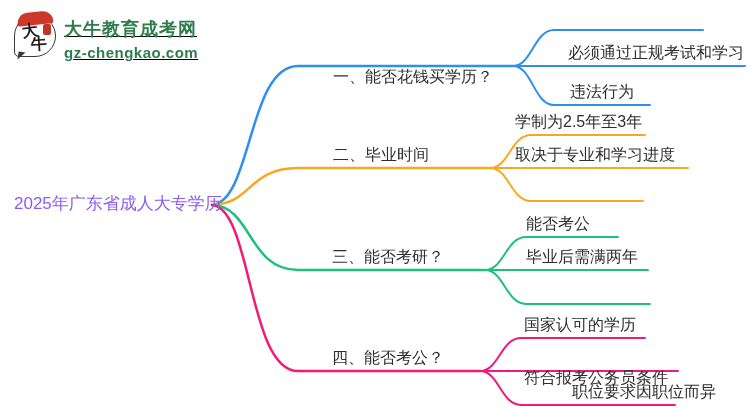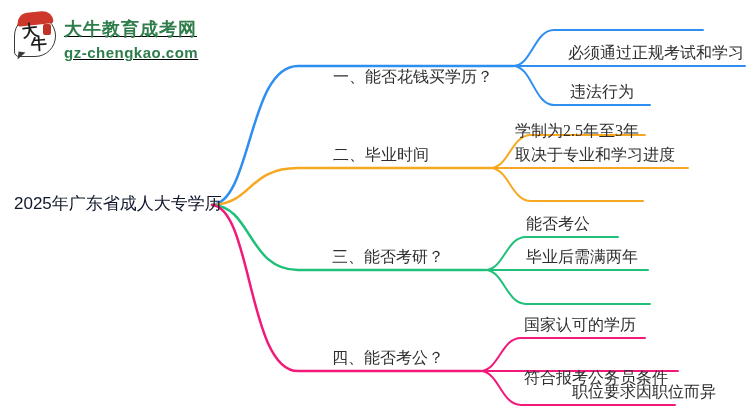--- a/index.html
+++ b/index.html
@@ -4,21 +4,21 @@
 <style>
   html,body{margin:0;padding:0;background:#fff;}
   .stage{
     position:relative;width:750px;height:410px;background:#ffffff;overflow:hidden;
     font-family:"Liberation Sans","DejaVu Sans",sans-serif;
   }
   .stage svg{position:absolute;left:0;top:0;}
   .lbl{
     position:absolute;white-space:nowrap;color:#2e2e2e;font-size:16px;line-height:22px;
   }
-  .root-lbl{font-size:17px;color:#0f172a;}
+  .root-lbl{font-size:17px;color:#8b5cf6;}
   
   .logo{position:absolute;left:12px;top:12px;display:flex;align-items:flex-start;}
   .logo-badge{position:relative;width:46px;height:48px;}
   .badge-bubble{
     position:absolute;left:2px;top:3px;width:40px;height:40px;background:#fff;
     border:1.5px solid #3a3a3a;border-radius:50% 50% 50% 12%;
   }
   .badge-arc{
     position:absolute;left:5px;top:0px;width:36px;height:13px;background:#cd382b;
     border-radius:18px 18px 4px 4px;transform:rotate(-6deg);
@@ -82,21 +82,21 @@
     </div>
   </div>
 
   <div class="lbl root-lbl" style="left:14px;top:193px;">2025年广东省成人大专学历</div>
 
   <div class="lbl" style="left:333px;top:42px;margin-top:24px;">一、能否花钱买学历？</div>
   <div class="lbl" style="left:570px;top:81px;">违法行为</div>
   <div class="lbl" style="left:568px;top:42px;">必须通过正规考试和学习</div>
 
   <div class="lbl" style="left:333px;top:144px;">二、毕业时间</div>
-  <div class="lbl" style="left:515px;top:120px;font-family:Liberation Serif, serif;">学制为2.5年至3年</div>
+  <div class="lbl" style="left:515px;top:111px;">学制为2.5年至3年</div>
   <div class="lbl" style="left:515px;top:144px;">取决于专业和学习进度</div>
 
   <div class="lbl" style="left:332px;top:246px;">三、能否考研？</div>
   <div class="lbl" style="left:526px;top:213px;">能否考公</div>
   <div class="lbl" style="left:526px;top:246px;">毕业后需满两年</div>
 
   <div class="lbl" style="left:332px;top:347px;">四、能否考公？</div>
   <div class="lbl" style="left:524px;top:314px;">国家认可的学历</div>
   <div class="lbl" style="left:524px;top:367px;">符合报考公务员条件</div>
   <div class="lbl" style="left:524px;top:381px;margin-left:48px;">职位要求因职位而异</div>

